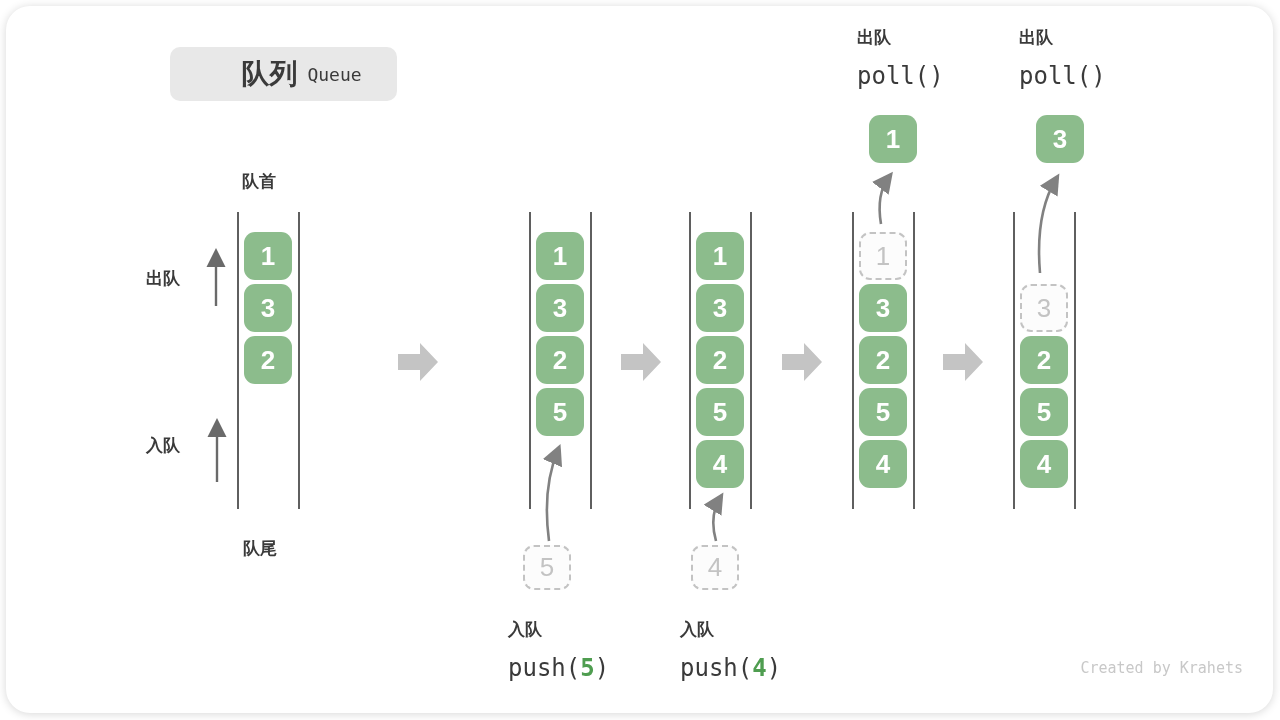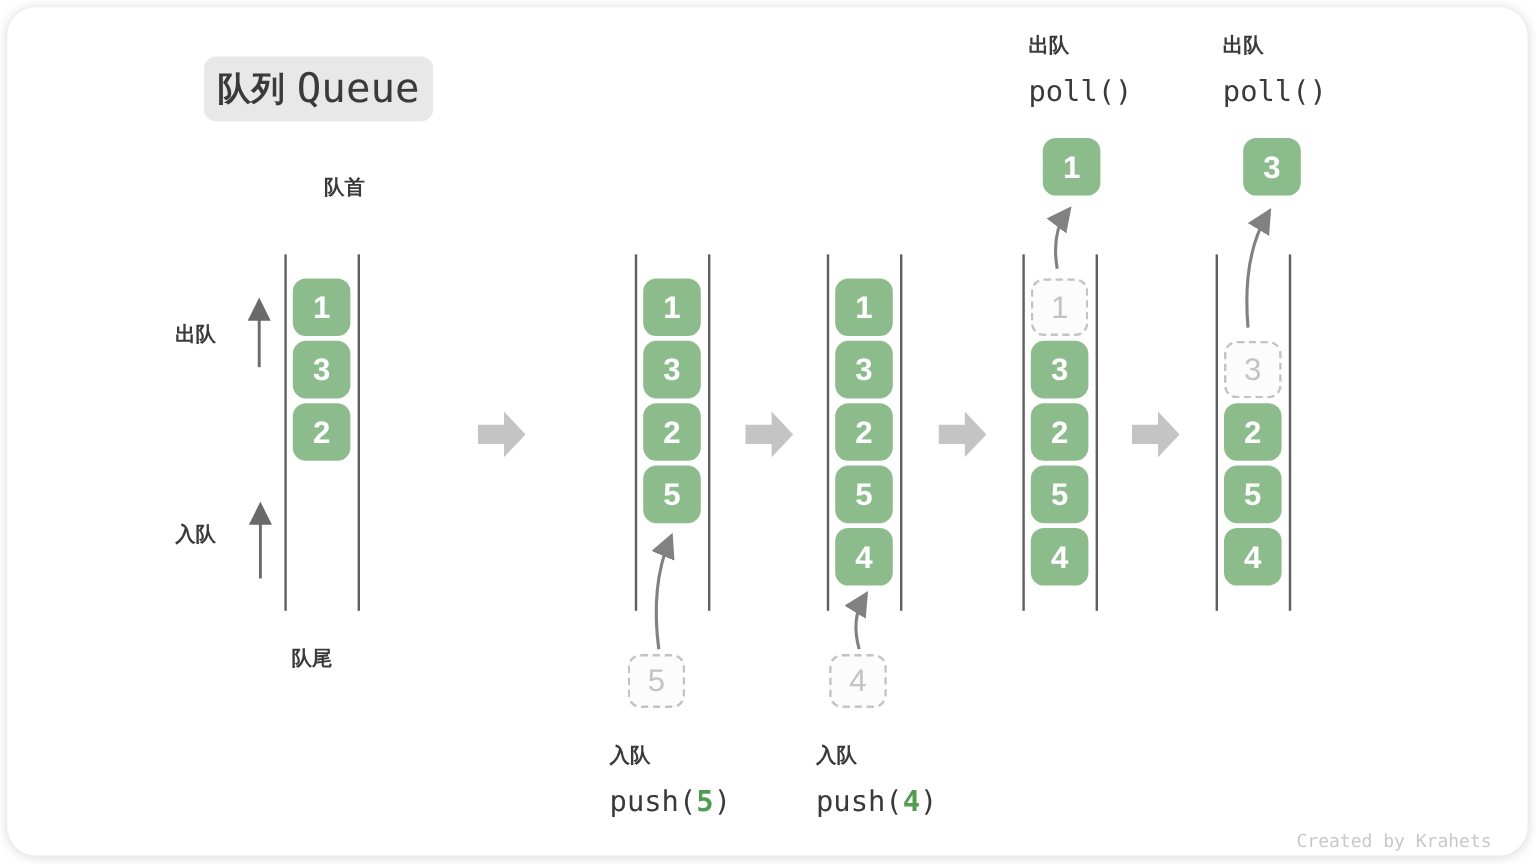--- a/index.html
+++ b/index.html
@@ -8,59 +8,59 @@
     font-family:"Liberation Sans",sans-serif;background:#ffffff;
   }
   #card{
     position:absolute;left:6px;top:6px;width:1267px;height:707px;
     background:#ffffff;border-radius:24px;
     box-shadow:0 1px 10px rgba(0,0,0,0.16);
   }
   .abs{position:absolute;}
   #title-box{
     left:170px;top:47px;width:191px;height:54px;background:#e8e8e8;
-    border-radius:10px;display:flex;align-items:center;justify-content:center;gap:10px;
+    border-radius:10px;display:flex;align-items:center;justify-content:center;gap:10px;padding-left:36px;
   }
   #title-zh{font-size:28px;font-weight:700;color:#3a3a3a;}
-  #title-en{font-family:"DejaVu Sans Mono",monospace;font-size:34px;color:#3a3a3a;}
+  #title-en{font-family:"DejaVu Sans Mono",monospace;font-size:18px;color:#3a3a3a;}
   .zh-label{font-size:17px;font-weight:700;color:#3a3a3a;white-space:nowrap;}
   .code-label{font-family:"DejaVu Sans Mono",monospace;font-size:24px;color:#3a3a3a;white-space:nowrap;}
   .code-label .green-val{color:#4f9d50;font-weight:700;}
   .wall{width:2px;background:#5f5f5f;}
   .cell{
     width:48px;height:48px;border-radius:11px;background:#8cbc8c;
     display:flex;align-items:center;justify-content:center;
     color:#ffffff;font-size:26px;font-weight:700;
   }
   .cell.dashed{
     background:#fcfcfc;border:2px dashed #c3c3c3;box-sizing:border-box;
     color:#c3c3c3;font-weight:400;
   }
   .block-arrow{
     width:40px;height:38px;background:#c4c4c4;
     clip-path:polygon(0 29%,55% 29%,55% 0%,100% 50%,55% 100%,55% 71%,0 71%);
   }
   #watermark{
-    right:37px;top:692px;font-family:"DejaVu Sans Mono",monospace;
+    right:37px;top:659px;font-family:"DejaVu Sans Mono",monospace;
     font-size:15px;color:#c8c8c8;white-space:nowrap;
   }
   svg{position:absolute;left:0;top:0;pointer-events:none;}
 </style>
 </head>
 <body>
 
 <div id="canvas">
   <div id="card"></div>
 
   <div id="title-box" class="abs">
     <span id="title-zh">队列</span>
     <span id="title-en">Queue</span>
   </div>
 
-  <div class="abs zh-label" style="left:242px;top:145px;margin-left:28px;">队首</div>
+  <div class="abs zh-label" style="left:242px;top:170px;">队首</div>
   <div class="abs zh-label" style="left:243px;top:537px;">队尾</div>
 
   <div class="abs zh-label" style="left:146px;top:267px;">出队</div>
   <div class="abs zh-label" style="left:146px;top:434px;">入队</div>
 
   <div class="abs block-arrow" style="left:398px;top:343px;"></div>
   <div class="abs block-arrow" style="left:621px;top:343px;"></div>
   <div class="abs block-arrow" style="left:782px;top:343px;"></div>
   <div class="abs block-arrow" style="left:943px;top:343px;"></div>
 

